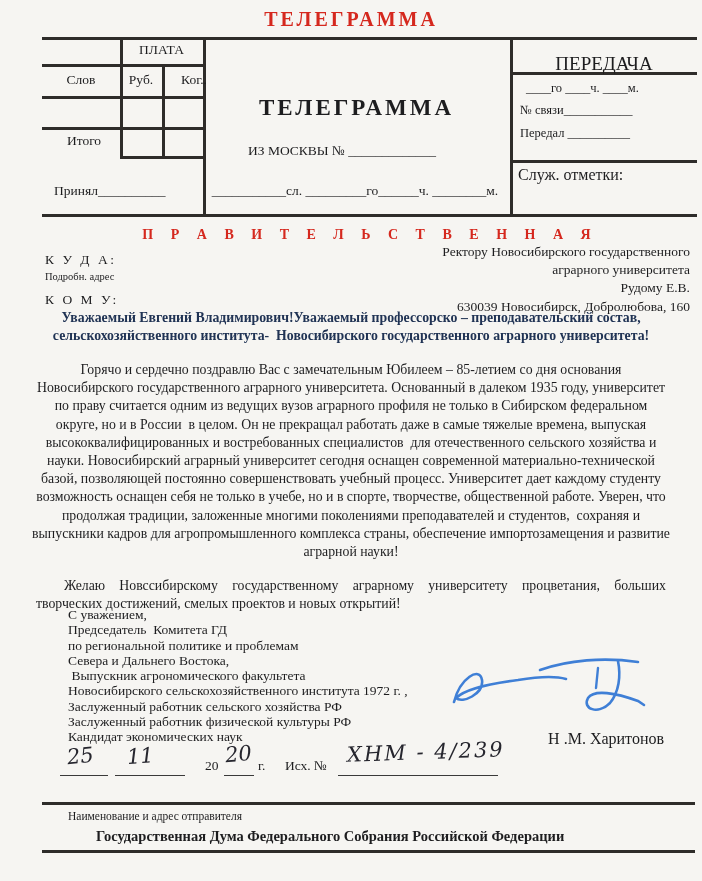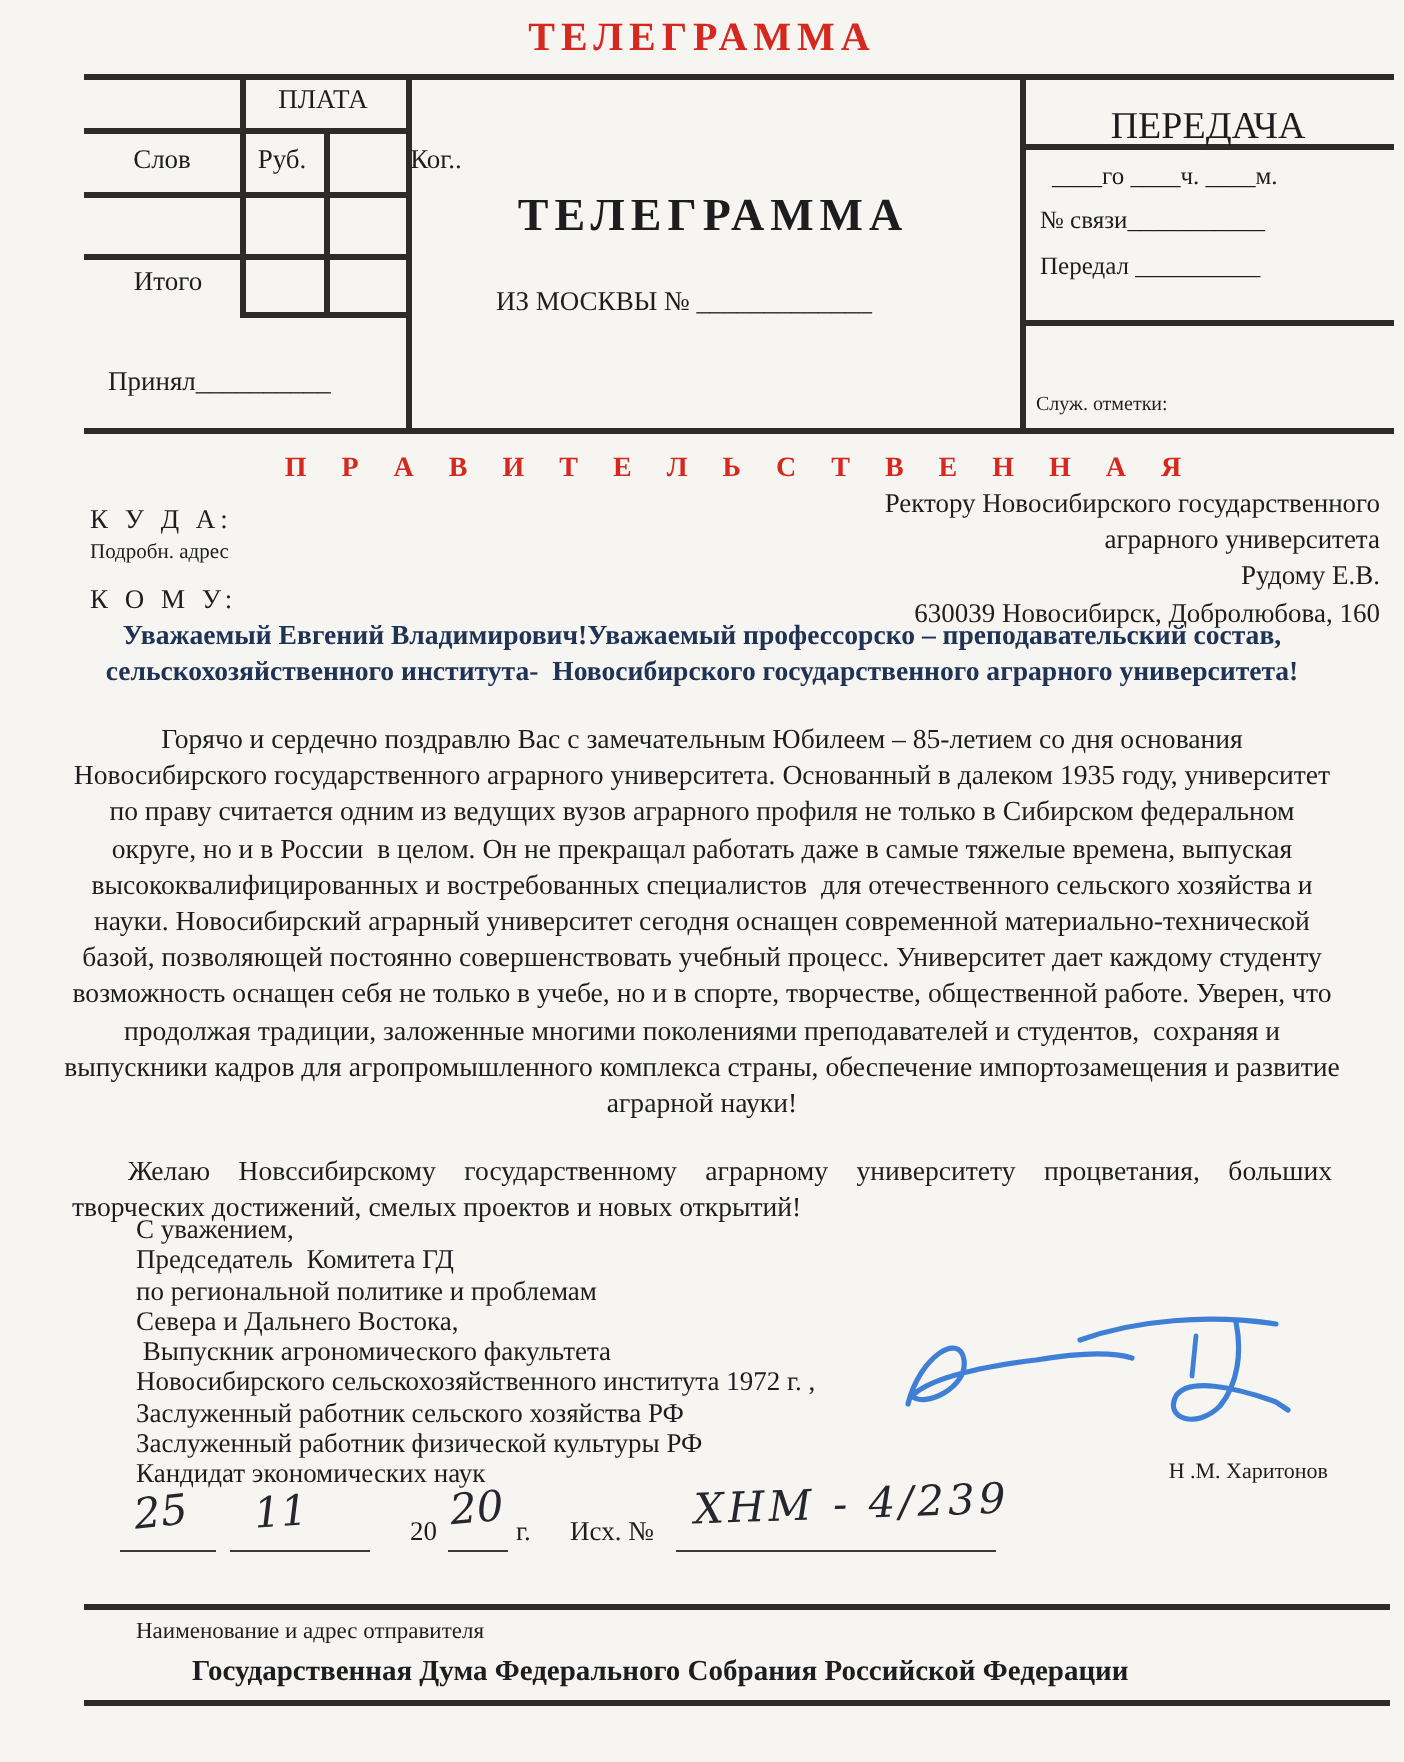--- a/index.html
+++ b/index.html
@@ -42,36 +42,37 @@
   <div class="hl" style="left:0;top:177px;width:470px;"></div>
 
   <div class="vl" style="left:78px;top:0;height:119px;"></div>
   <div class="vl" style="left:120px;top:27px;height:92px;"></div>
   <div class="vl" style="left:161px;top:0;height:180px;"></div>
   <div class="vl" style="left:468px;top:0;height:180px;"></div>
 
   <div class="cell-label" style="left:78px;top:5px;width:83px;">ПЛАТА</div>
   <div class="cell-label" style="left:0;top:35px;width:78px;">Слов</div>
   <div class="cell-label" style="left:78px;top:35px;width:42px;">Руб.</div>
-  <div class="cell-label" style="left:104px;top:35px;width:64px;padding-left:40px;">Ког..</div>
+  <div class="cell-label" style="left:120px;top:35px;width:64px;">Ког..</div>
   <div class="cell-label" style="left:12px;top:96px;width:60px;">Итого</div>
   <div class="abs pre" style="left:12px;top:146px;">Принял__________</div>
 
   <div class="abs ctr" style="left:161px;top:58px;width:307px;font-size:23px;font-weight:bold;letter-spacing:3px;">ТЕЛЕГРАММА</div>
   <div class="abs ctr pre" style="left:166px;top:106px;width:268px;">ИЗ МОСКВЫ № _____________</div>
+  <div class="abs ctr pre" style="left:153px;top:146px;width:320px;">___________сл. _________го______ч. ________м.</div>
 
   <div class="hl" style="left:469px;top:0;width:186px;"></div>
   <div class="hl" style="left:469px;top:35px;width:186px;"></div>
   <div class="hl" style="left:469px;top:123px;width:186px;"></div>
   <div class="hl" style="left:469px;top:177px;width:186px;"></div>
   <div class="abs ctr" style="left:469px;top:16px;width:186px;font-size:19px;">ПЕРЕДАЧА</div>
   <div class="abs pre" style="left:484px;top:44px;font-size:12.5px;">____го ____ч. ____м.</div>
   <div class="abs pre" style="left:478px;top:66px;font-size:12.5px;">№ связи___________</div>
   <div class="abs pre" style="left:478px;top:89px;font-size:12.5px;">Передал __________</div>
-  <div class="abs" style="left:476px;top:129px;font-size:10px;margin-top:31px;">Служ. отметки:</div>
+  <div class="abs" style="left:476px;top:129px;font-size:16px;">Служ. отметки:</div>
 </div>
 
 <div class="abs red ctr" style="left:60px;top:227px;width:620px;font-size:14px;font-weight:bold;letter-spacing:7px;">П Р А В И Т Е Л Ь С Т В Е Н Н А Я</div>
 
 <div class="abs" style="left:45px;top:252px;font-size:13.5px;letter-spacing:2.5px;">К У Д А:</div>
 <div class="abs" style="left:45px;top:271px;font-size:10.5px;">Подробн. адрес</div>
 <div class="abs" style="left:45px;top:292px;font-size:13.5px;letter-spacing:2.5px;">К О М У:</div>
 <div class="abs" style="right:12px;top:243px;width:420px;text-align:right;font-size:13.5px;line-height:18.2px;">
     <div class="line">Ректору Новосибирского государственного</div>
     <div class="line">аграрного университета</div>
@@ -115,21 +116,21 @@
     <div class="line">Кандидат экономических наук</div>
   </div>
 
 <svg class="abs" style="left:438px;top:648px;" width="230" height="78" viewBox="0 0 230 78">
   <path d="M16,54 C22,30 42,18 44,32 C46,46 24,56 18,50 C28,40 56,35 80,32 C104,28 118,28 128,31" stroke="#3f7fd6" stroke-width="2.6" fill="none" stroke-linecap="round"></path>
   <path d="M102,22 C130,12 166,9 200,14" stroke="#3f7fd6" stroke-width="2.6" fill="none" stroke-linecap="round"></path>
   <path d="M160,20 L158,40" stroke="#3f7fd6" stroke-width="2.4" fill="none" stroke-linecap="round"></path>
   <path d="M180,13 C183,28 181,44 172,55 C160,67 144,61 150,50 C156,41 178,45 200,53 L206,57" stroke="#3f7fd6" stroke-width="2.6" fill="none" stroke-linecap="round"></path>
 </svg>
 
-<div class="abs" style="right:38px;top:730px;font-size:11px;margin-left:17px;">Н .М. Харитонов</div>
+<div class="abs" style="right:38px;top:730px;font-size:16px;margin-left:17px;">Н .М. Харитонов</div>
 
 <div class="abs" style="left:55px;top:748px;width:600px;height:44px;">
   <span class="blank" style="left:5px;top:26px;width:48px;"></span>
   <span class="blank" style="left:60px;top:26px;width:70px;"></span>
   <span class="abs" style="left:150px;top:10px;font-size:13.5px;">20</span>
   <span class="blank" style="left:169px;top:26px;width:30px;"></span>
   <span class="abs" style="left:203px;top:10px;font-size:13.5px;">г.</span>
   <span class="abs" style="left:230px;top:10px;font-size:13.5px;">Исх. №</span>
   <span class="blank" style="left:283px;top:26px;width:160px;"></span>
   <span class="hw" style="left:12px;top:-4px;transform:rotate(-6deg);">25</span>

